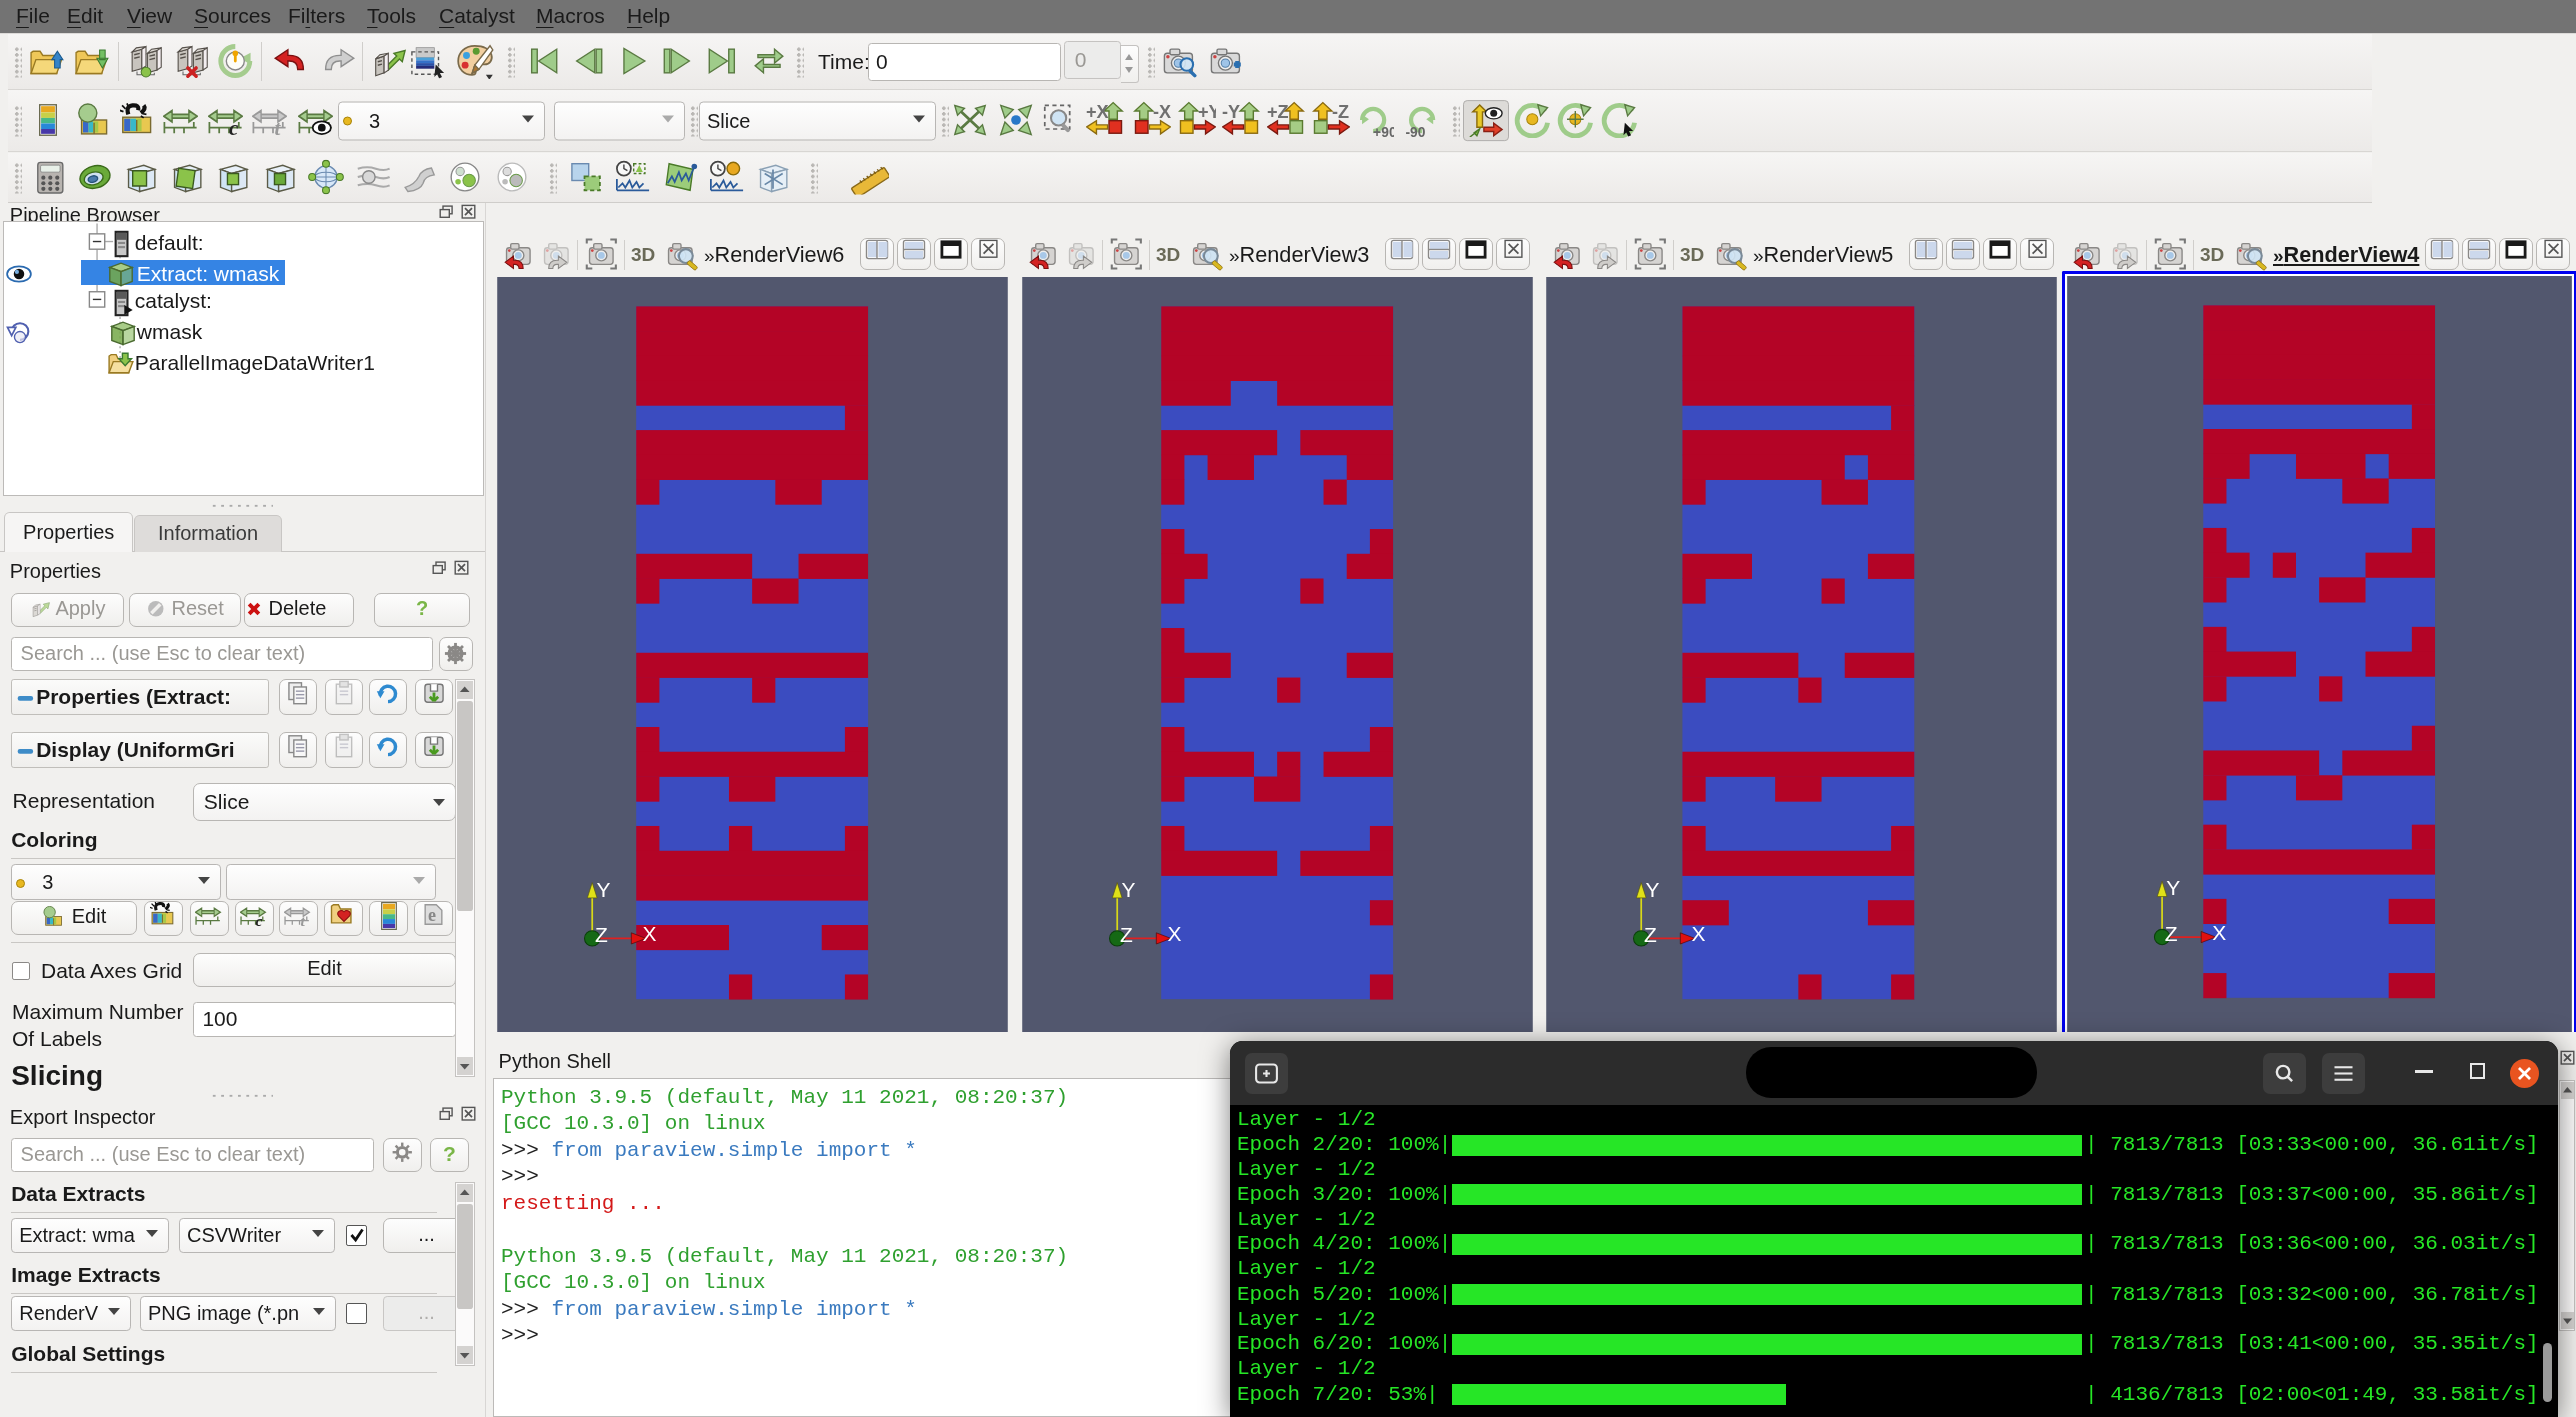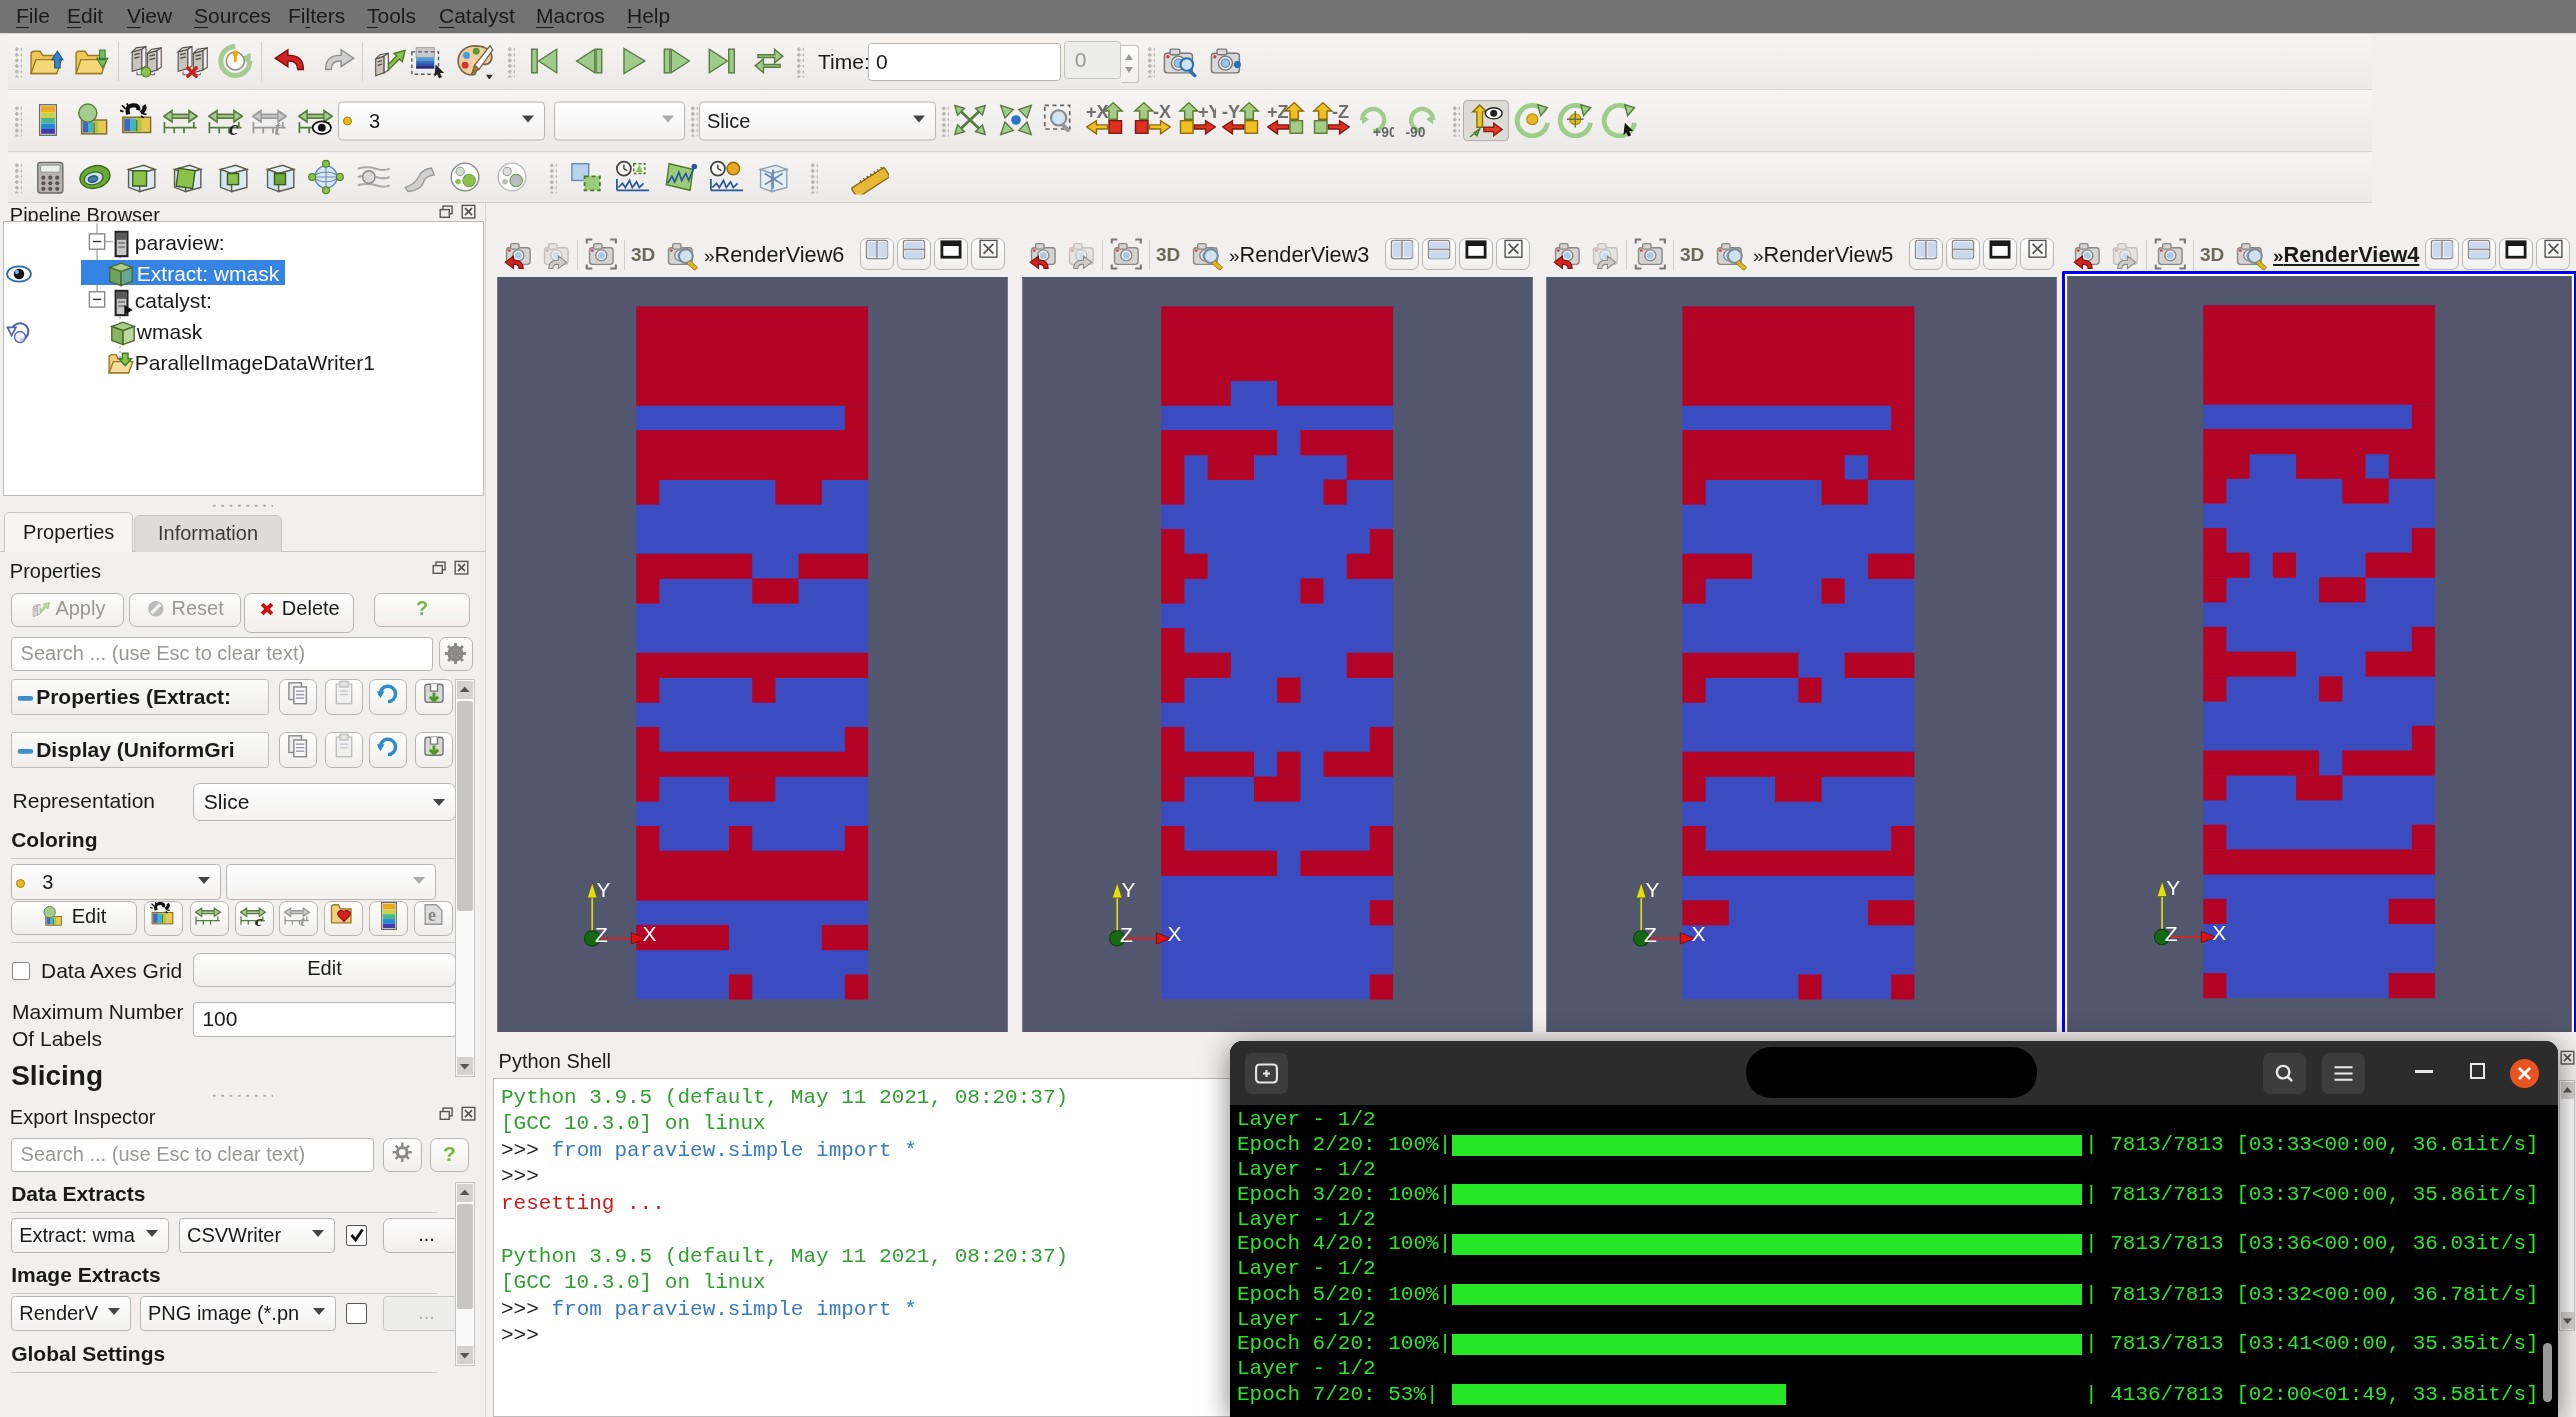--- a/index.html
+++ b/index.html
@@ -462,21 +462,21 @@
         <rect x="122" y="100" width="22" height="22" fill="#fff" stroke="#888" stroke-width="2"></rect>
         <line x1="127" y1="111" x2="139" y2="111" stroke="#333" stroke-width="2"></line>
       </svg>
       <div class="abs" style="left:105px;top:5.6px"><svg width="26.5" height="32" viewBox="0 0 38 46">
           <rect x="8" y="4" width="20" height="38" fill="#222"></rect>
 <rect x="11" y="7" width="14" height="32" fill="#c8c8c8"></rect>
 <rect x="11" y="7" width="14" height="10" fill="#5a5a5a"></rect>
 <rect x="13" y="20" width="10" height="3" fill="#888"></rect>
           <rect x="13" y="26" width="10" height="3" fill="#888"></rect>
 </svg></div>
-      <div class="abs" style="left:131px;top:9px;font-size:21px">paraview:</div>
+      <div class="abs" style="left:131px;top:9px;font-size:21px">default:</div>
       <div class="abs" style="left:77px;top:38px;width:204px;height:25px;background:#3584e4"></div>
       <div class="abs" style="left:103px;top:37px"><svg width="28" height="28" viewBox="0 0 40 40">
           <g stroke="#4a6a30" stroke-width="2">
 <path d="M4 12 L20 6 L36 12 L20 18 Z" fill="#a8cc88"></path>
 <path d="M4 12 L4 32 L20 38 L20 18 Z" fill="#74a848" fill-opacity="0.85"></path>
 <path d="M20 18 L36 12 L36 32 L20 38 Z" fill="#8abc60" fill-opacity="0.6"></path>
           </g>
         </svg></div>
       <div class="abs" style="left:133px;top:40px;font-size:21px;color:#fff">Extract: wmask</div>
       <div class="abs" style="left:105px;top:65px"><svg width="26.5" height="32" viewBox="0 0 38 46">
@@ -535,21 +535,21 @@
 <g stroke="#55504a" stroke-width="1.6">
 <path d="M8 22 L20 18 L20 42 L8 46 Z" fill="#c8c4be"></path>
 <path d="M8 22 L14 16 L26 14 L20 18 Z" fill="#dedad4"></path>
 <path d="M20 18 L26 14 L26 38 L20 42 Z" fill="#f3eef0"></path>
 <path d="M11 26 l6 -1.5 M11 31 l6 -1.5" stroke-width="2"></path>
 </g></svg> <span style="color:#9a9894">Apply</span></span>
     <span class="abs btn" style="left:129px;top:390px;width:112px;height:34px;text-align:center;font-size:20px;line-height:29px"><svg width="19.6" height="19.6" viewBox="0 0 28 28" style="vertical-align:-3.5px">
         <circle cx="14" cy="14" r="11" fill="#bbb"></circle>
         <rect x="5" y="11.5" width="18" height="5" fill="#f1f0ee" transform="rotate(-45 14 14)"></rect>
       </svg> <span style="color:#9a9894">Reset</span></span>
-    <span class="abs btn" style="left:244px;top:390px;width:110px;height:40px;text-align:center;font-size:20px;line-height:29px"><svg width="18" height="18" viewBox="0 0 26 26" style="vertical-align:-2.8px">
+    <span class="abs btn" style="left:244px;top:390px;width:110px;height:34px;text-align:left;font-size:20px;line-height:29px"><svg width="18" height="18" viewBox="0 0 26 26" style="vertical-align:-2.8px">
         <path d="M4 8 L8 4 L13 9 L18 4 L22 8 L17 13 L22 18 L18 22 L13 17 L8 22 L4 18 L9 13 Z" fill="#cc1111"></path>
       </svg> Delete</span>
     <span class="abs btn" style="left:374px;top:390px;width:96px;height:34px;text-align:center;font-size:20px;line-height:29px"><span style="color:#7ab648;font-weight:bold">?</span></span>
     <div class="abs white-input ph" style="left:11.2px;top:434px;width:422px;height:34px;font-size:20px;line-height:31px;padding-left:8.4px">Search ... (use Esc to clear text)</div>
     <span class="abs btn" style="left:439px;top:434px;width:34px;height:34px"><svg width="31" height="31" viewBox="0 0 44 44">
         <circle cx="22" cy="22" r="9" fill="none" stroke="#8a8886" stroke-width="5"></circle>
         <g stroke="#8a8886" stroke-width="4">
           <line x1="22" y1="22" x2="37.0" y2="22.0"></line>
           <line x1="22" y1="22" x2="32.6" y2="32.6"></line>
           <line x1="22" y1="22" x2="22.0" y2="37.0"></line>

